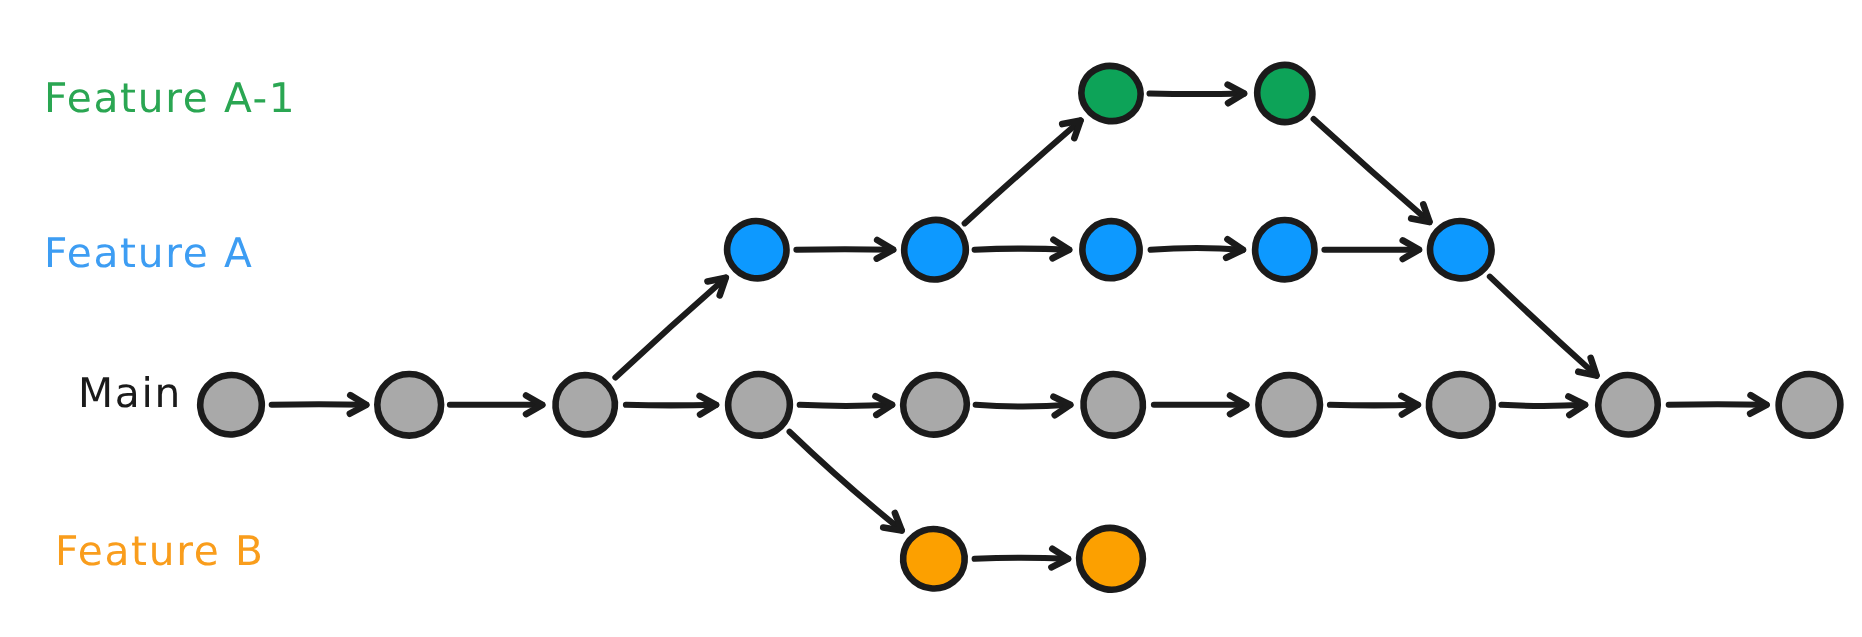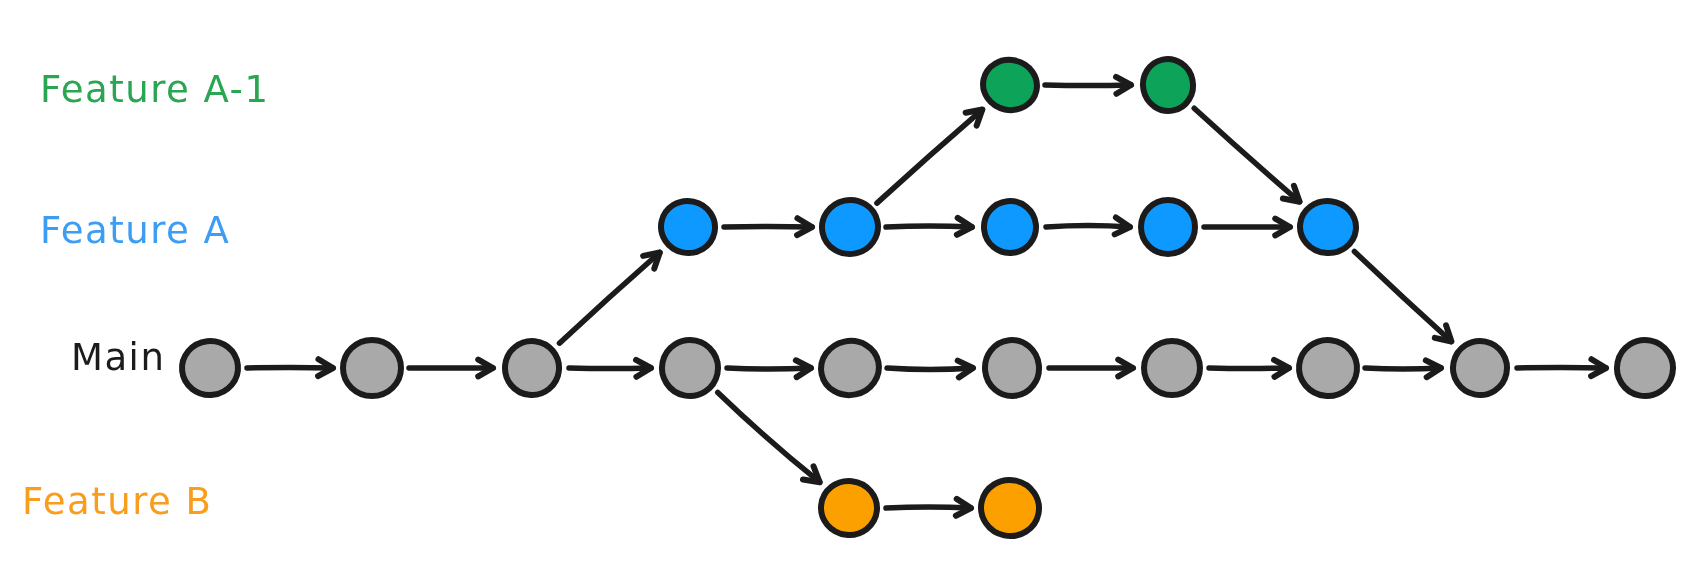--- a/index.html
+++ b/index.html
@@ -92,15 +92,15 @@
       <ellipse cx="1328" cy="368" rx="29" ry="28" transform="rotate(6 1328 368)" fill="#a9a9a9" class="node"></ellipse>
       <ellipse cx="1480" cy="368" rx="27" ry="27" transform="rotate(12 1480 368)" fill="#a9a9a9" class="node"></ellipse>
       <ellipse cx="1645" cy="368" rx="28" ry="28" transform="rotate(12 1645 368)" fill="#a9a9a9" class="node"></ellipse>
       <ellipse cx="849" cy="508" rx="28" ry="27" transform="rotate(6 849 508)" fill="#fca000" class="node"></ellipse>
       <ellipse cx="1010" cy="508" rx="29" ry="28" transform="rotate(12 1010 508)" fill="#fca000" class="node"></ellipse>
     </svg>
   <div class="labels" id="labels">
       <div class="branch-label" style="left: 40px; top: 68px; color: rgb(42, 166, 82);">Feature A-1</div>
       <div class="branch-label" style="left: 40px; top: 209px; color: rgb(61, 157, 243);">Feature A</div>
       <div class="branch-label" style="left: 31px; top: 336px; color: rgb(27, 27, 27); margin-left: 40px;">Main</div>
-      <div class="branch-label" style="left: 22px; top: 480px; color: rgb(249, 157, 28);">Feature B</div>
+      <div class="branch-label" style="left: 50px; top: 480px; color: rgb(249, 157, 28);">Feature B</div>
     </div>
 </div>
 
 </body></html>

